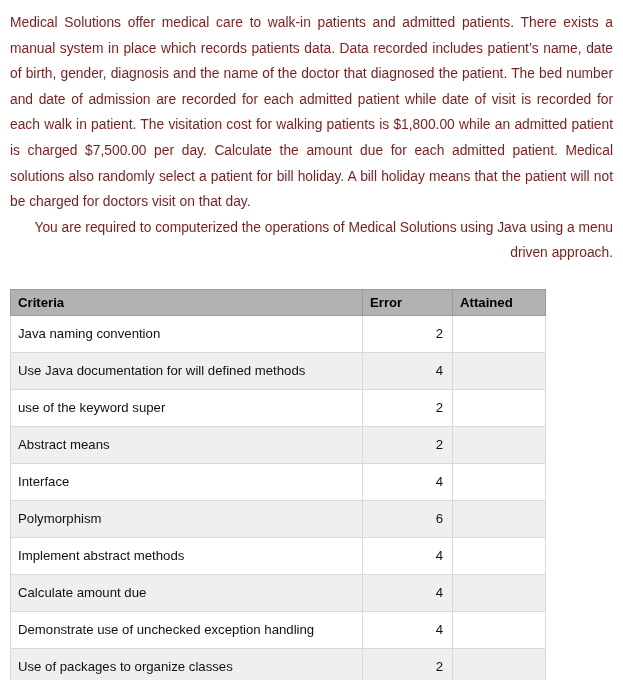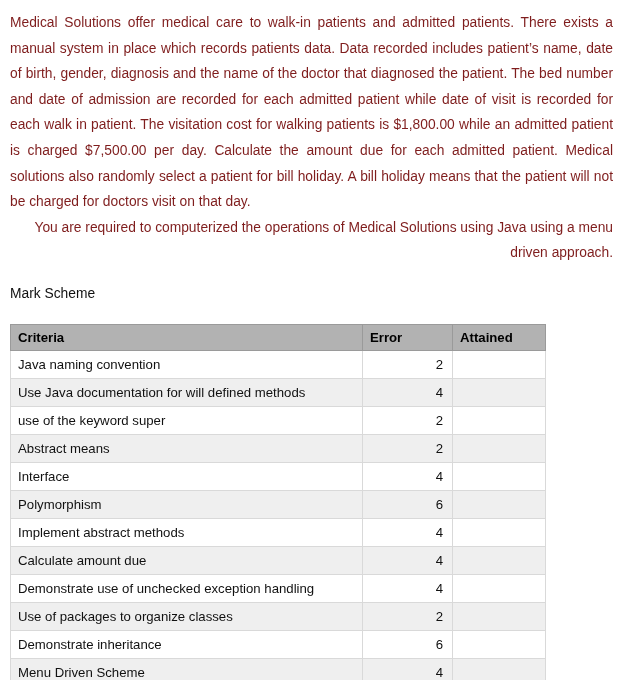--- a/index.html
+++ b/index.html
@@ -44,21 +44,21 @@
   .mark-table th {
     background: #b2b2b2;
     font-weight: bold;
     text-align: left;
     height: 26px;
     padding: 0 7px;
     border: 1px solid #9a9a9a;
     color: #000000;
   }
   .mark-table td {
-    height: 28px;
+    height: 37px;
     padding: 0 7px;
     border: 1px solid #d9d9d9;
     background: #ffffff;
     color: #111111;
     overflow: hidden;
     white-space: nowrap;
   }
   .mark-table tbody.data-rows tr:nth-child(even) td {
     background: #efefef;
   }
@@ -76,21 +76,20 @@
 </style>
 </head>
 <body>
 
 <div class="page">
 
   <p class="para">Medical Solutions offer medical care to walk-in patients and admitted patients. There exists a manual system in place which records patients data. Data recorded includes patient’s name, date of birth, gender, diagnosis and the name of the doctor that diagnosed the patient. The bed number and date of admission are recorded for each admitted patient while date of visit is recorded for each walk in patient. The visitation cost for walking patients is $1,800.00 while an admitted patient is charged $7,500.00 per day. Calculate the amount due for each admitted patient. Medical solutions also randomly select a patient for bill holiday. A bill holiday means that the patient will not be charged for doctors visit on that day.</p>
 
   <p class="para para-2">You are required to computerized the operations of Medical Solutions using Java using a menu driven approach.</p>
 
-  <h2 class="section-heading">Mark Scheme</h2>
 
 </div>
 
 <table class="mark-table">
   <colgroup>
     <col class="col-criteria">
     <col class="col-marks">
     <col class="col-attained">
   </colgroup>
   <thead>

